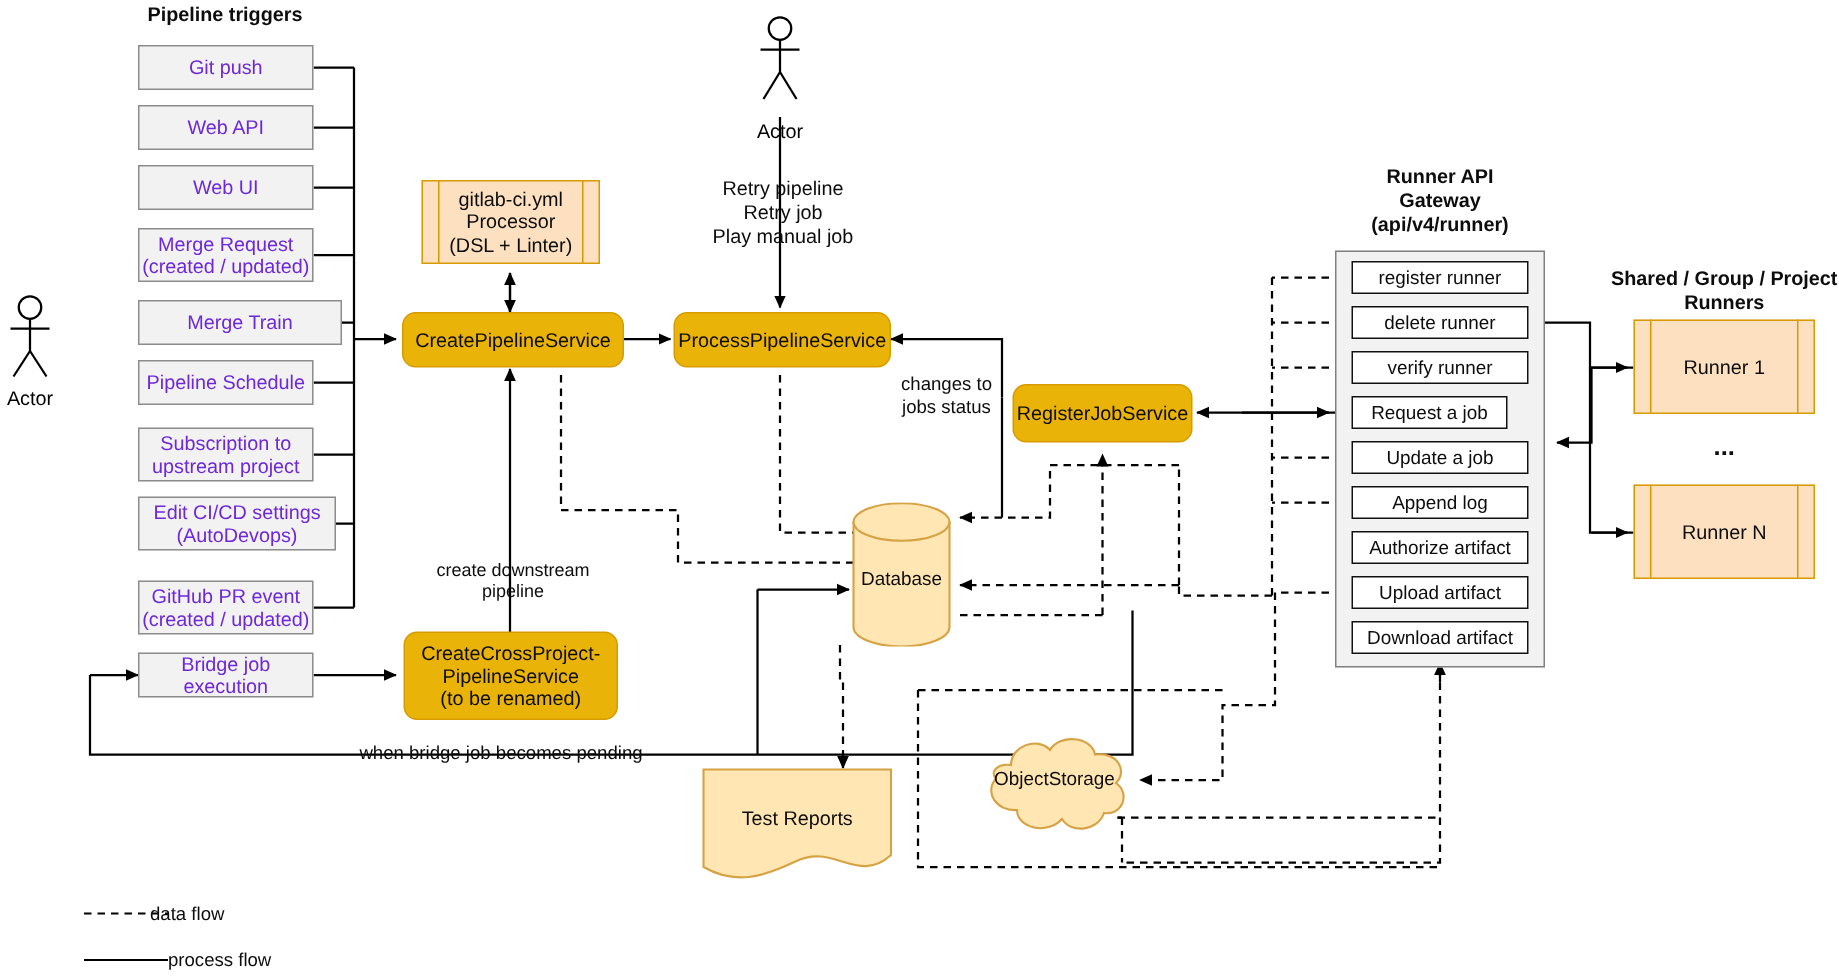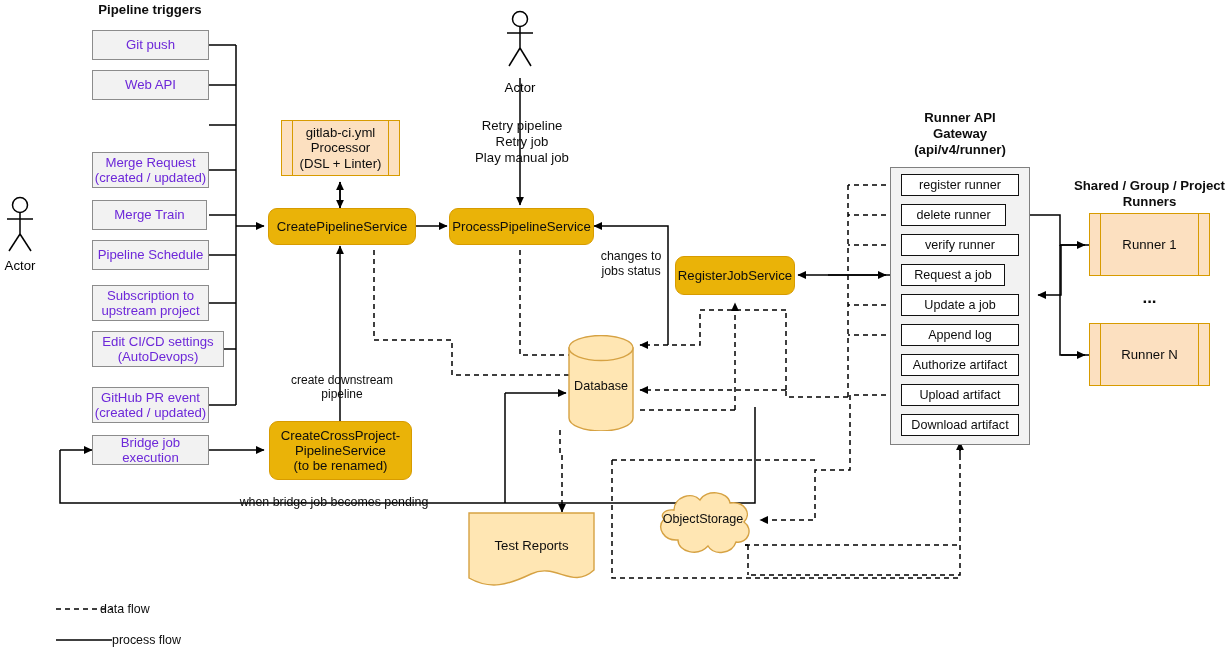--- a/index.html
+++ b/index.html
@@ -205,25 +205,28 @@
   </svg>
 
   <div class="label bold" style="left:70px; top:2px; width:160px;">Pipeline triggers</div>
 
   <div class="node trigger" style="left:92px; top:30px; width:117px; height:30px;">
     <span>Git push</span>
   </div>
   <div class="node trigger" style="left:92px; top:70px; width:117px; height:30px;">
     <span>Web API</span>
   </div>
+  <div class="node trigger" style="left:92px; top:110px; width:117px; height:30px;">
+    <span>Web UI</span>
+  </div>
   <div class="node trigger" style="left:92px; top:152px; width:117px; height:36px;">
     <span>Merge Request
 (created / updated)</span>
   </div>
-  <div class="node trigger" style="left:92px; top:200px; width:115px; height:30px;">
+  <div class="node trigger" style="left:92px; top:200px; width:136px; height:30px;">
     <span>Merge Train</span>
   </div>
   <div class="node trigger" style="left:92px; top:240px; width:117px; height:30px;">
     <span>Pipeline Schedule</span>
   </div>
   <div class="node trigger" style="left:92px; top:285px; width:117px; height:36px;">
     <span>Subscription to
 upstream project</span>
   </div>
   <div class="node trigger" style="left:92px; top:331px; width:132px; height:36px;">
@@ -304,21 +307,21 @@
 
   <div class="label bold" style="left:885px; top:110px; width:150px;">Runner API
 Gateway
 (api/v4/runner)</div>
 
   <div class="gateway-frame" style="left:890px; top:167px; width:140px; height:278px;"></div>
 
   <div class="node apibox" style="left:901px; top:174px; width:118px; height:22px;">
     <span>register runner</span>
   </div>
-  <div class="node apibox" style="left:901px; top:204px; width:105px; height:22px;">
+  <div class="node apibox" style="left:901px; top:204px; width:118px; height:22px;">
     <span>delete runner</span>
   </div>
   <div class="node apibox" style="left:901px; top:234px; width:118px; height:22px;">
     <span>verify runner</span>
   </div>
   <div class="node apibox" style="left:901px; top:264px; width:104px; height:22px;">
     <span>Request a job</span>
   </div>
   <div class="node apibox" style="left:901px; top:294px; width:118px; height:22px;">
     <span>Update a job</span>

